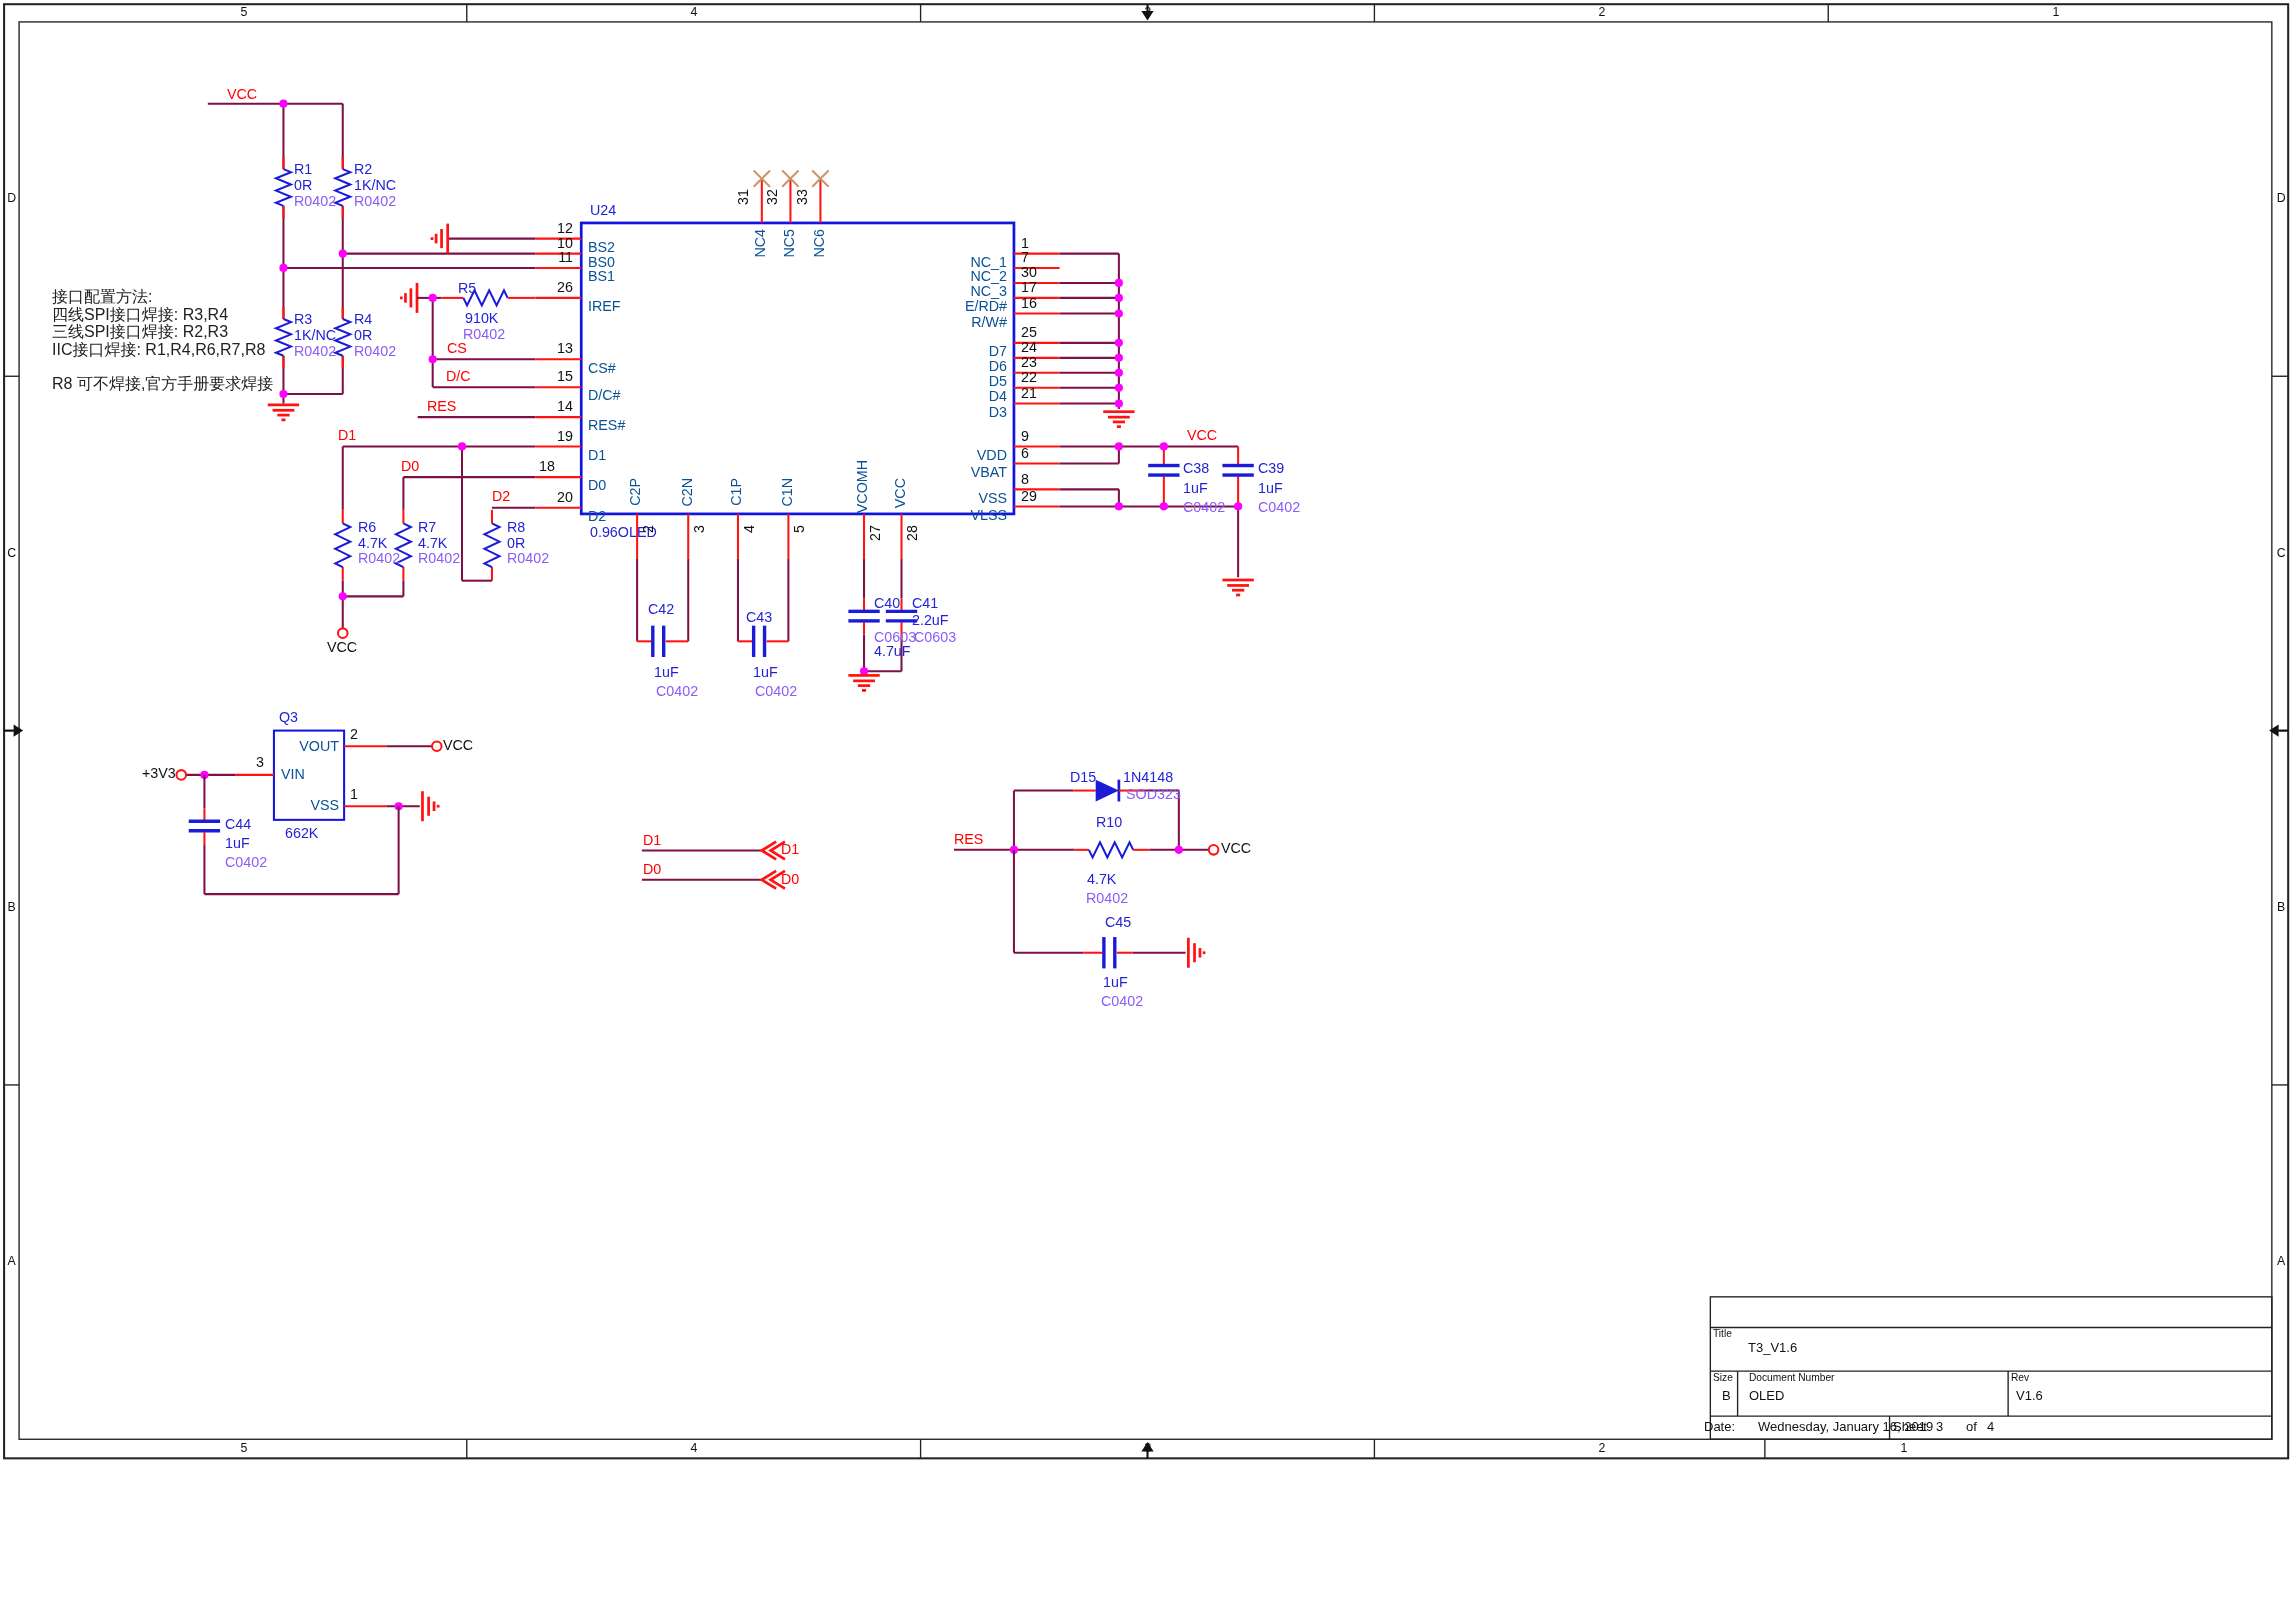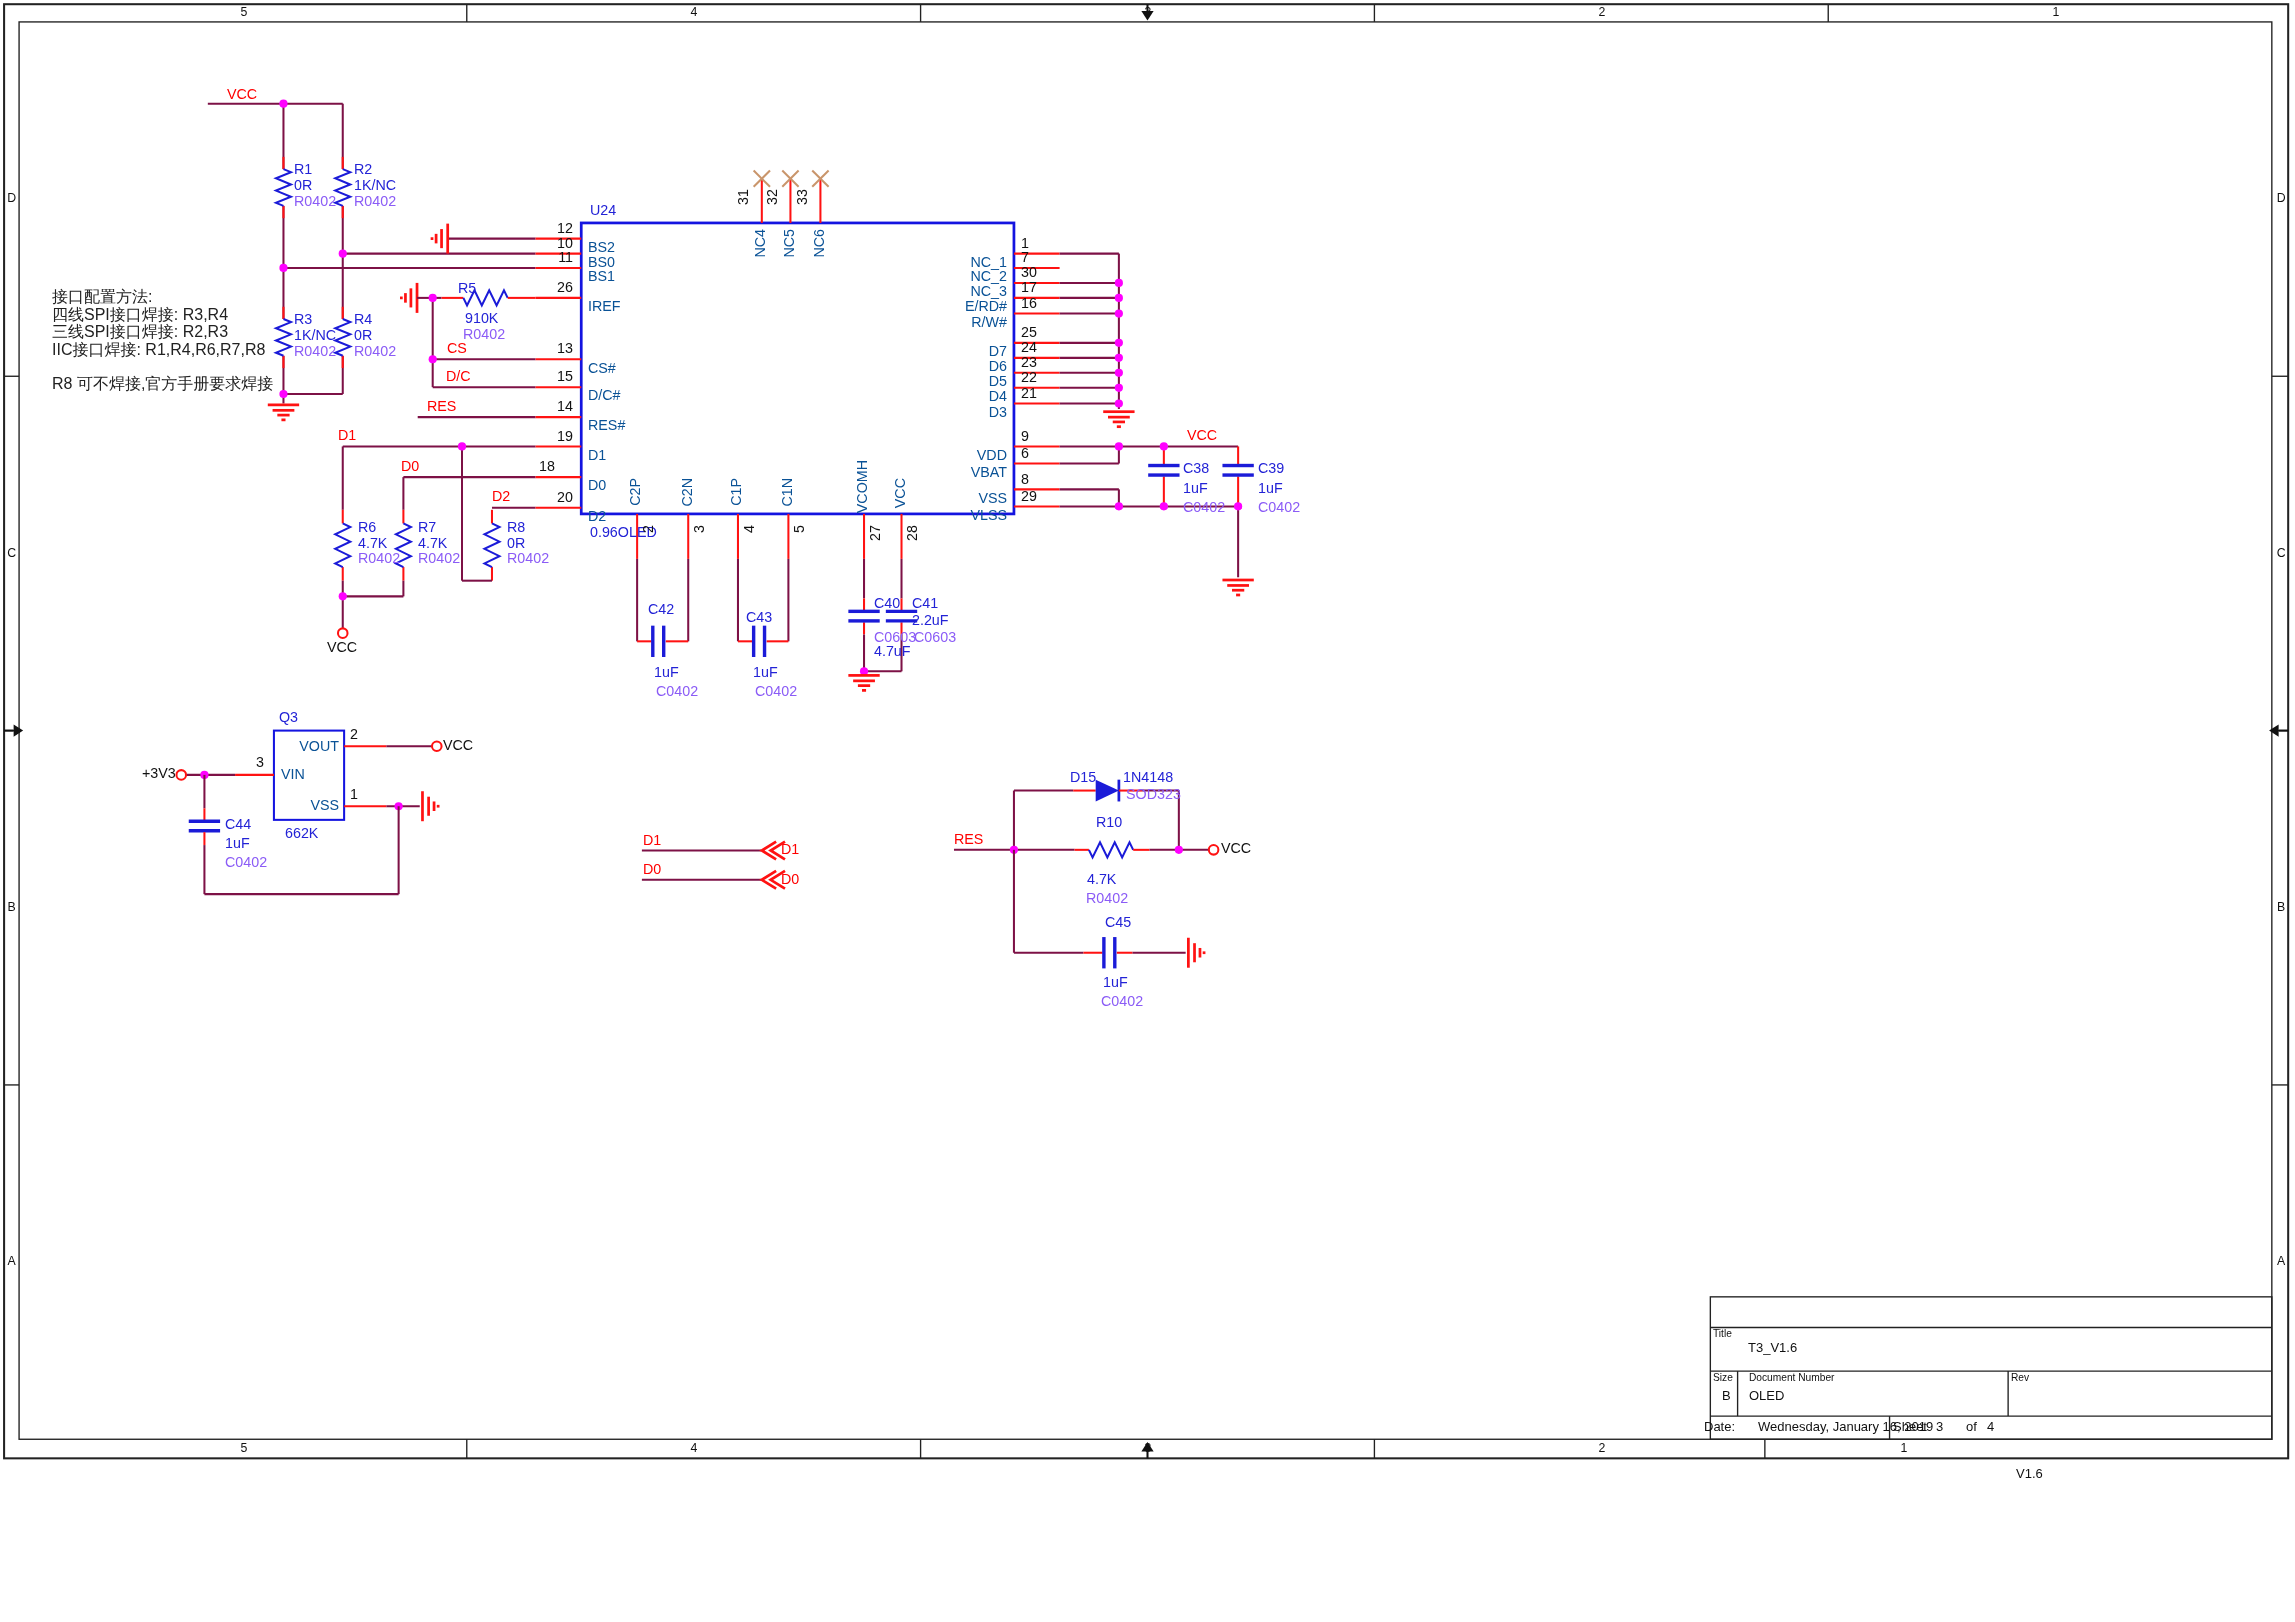--- a/index.html
+++ b/index.html
@@ -472,21 +472,21 @@
       <div class="lbl blk" style="left: 443px; top: 738px;">VCC</div>
       <div class="lbl blk" style="left: 142px; top: 766px;">+3V3</div>
       <div class="lbl blk" style="left: 1221px; top: 841px;">VCC</div>
       <div class="lbl tbs" style="left: 1713px; top: 1329px;">Title</div>
       <div class="lbl tbv" style="left: 1748px; top: 1341px;">T3_V1.6</div>
       <div class="lbl tbs" style="left: 1713px; top: 1373px;">Size</div>
       <div class="lbl tbv" style="left: 1722px; top: 1389px;">B</div>
       <div class="lbl tbs" style="left: 1749px; top: 1373px;">Document Number</div>
       <div class="lbl tbv" style="left: 1749px; top: 1389px;">OLED</div>
       <div class="lbl tbs" style="left: 2011px; top: 1373px;">Rev</div>
-      <div class="lbl tbv" style="left: 2016px; top: 1467px;">V1.6</div>
+      <div class="lbl tbv" style="left: 2016px; top: 1389px;">V1.6</div>
       <div class="lbl tbv" style="left: 1693px; top: 1420px; padding-left: 11px;">Date:</div>
       <div class="lbl tbv" style="left: 1758px; top: 1420px;">Wednesday, January 16, 2019</div>
       <div class="lbl tbv" style="left: 1893px; top: 1420px;">Sheet</div>
       <div class="lbl tbv" style="left: 1936px; top: 1420px;">3</div>
       <div class="lbl tbv" style="left: 1966px; top: 1420px;">of</div>
       <div class="lbl tbv" style="left: 1987px; top: 1420px;">4</div>
     </div>
 </div>
 
 

